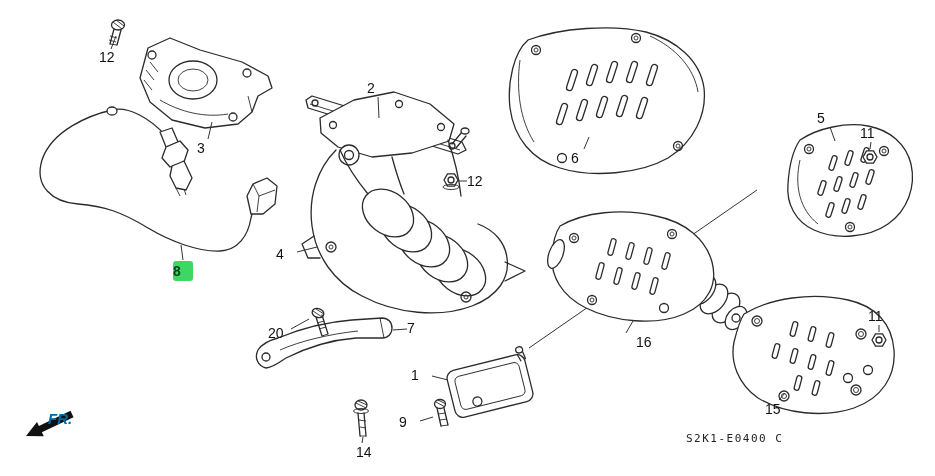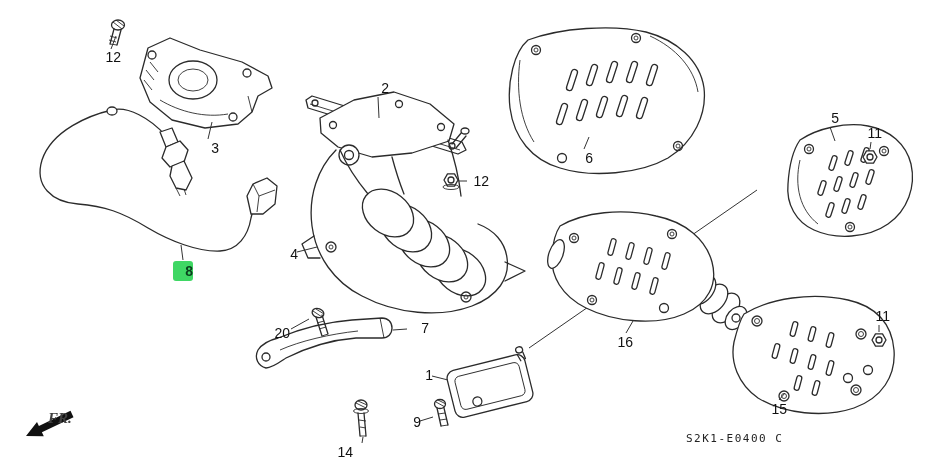--- a/index.html
+++ b/index.html
@@ -8,35 +8,35 @@
     position:relative; width:935px; height:476px; background:#ffffff;
     font-family:"Liberation Sans", sans-serif; overflow:hidden;
   }
   svg .s { stroke:#2b2b2b; stroke-width:1.3; stroke-linecap:round; stroke-linejoin:round; fill:none; }
   svg .f { stroke:#2b2b2b; stroke-width:1.3; stroke-linecap:round; stroke-linejoin:round; fill:#ffffff; }
   svg .thin { stroke:#2b2b2b; stroke-width:0.9; fill:none; }
   svg .ld { stroke:#333; stroke-width:1; fill:none; }
   svg .solid { fill:#111; stroke:none; }
   .callout {
     position:absolute; width:22px; height:18px; line-height:18px;
-    text-align:right; font-size:14px; color:#111; cursor:pointer;
+    text-align:left; font-size:14px; color:#111; cursor:pointer;
   }
   .callout.highlight {
     width:20px; height:20px; line-height:20px; border-radius:3px;
     font-weight:bold; color:#093d1c;
   }
   .diagram-code {
     position:absolute; left:686px; top:432px;
     font-family:"DejaVu Sans Mono", monospace; font-size:11px;
     letter-spacing:1.5px; color:#222;
   }
   .fr-text {
     position:absolute; left:48px; top:410px;
-    font-family:Liberation Serif, serif; font-style:italic; font-weight:bold;
-    font-size:15px; color:#404040;
+    font-family:Liberation Sans, sans-serif; font-style:italic; font-weight:bold;
+    font-size:15px; color:#0369a1;
   }
 </style>
 </head>
 <body>
 
 <div class="stage">
 
   <svg width="935" height="476" viewBox="0 0 935 476">
 
     <g>
@@ -283,22 +283,22 @@
   <div class="callout" style="left:467px;top:172px">12</div>
   <div class="callout highlight" style="left: 173px; top: 261px; background-color: rgb(63, 215, 100);">8</div>
   <div class="callout" style="left:276px;top:245px">4</div>
   <div class="callout" style="left:571px;top:149px">6</div>
   <div class="callout" style="left:817px;top:109px">5</div>
   <div class="callout" style="left:860px;top:124px">11</div>
   <div class="callout" style="left:268px;top:324px">20</div>
   <div class="callout" style="left:407px;top:319px">7</div>
   <div class="callout" style="left:411px;top:366px">1</div>
   <div class="callout" style="left:399px;top:413px">9</div>
-  <div class="callout" style="left:331px;top:443px">14</div>
-  <div class="callout" style="left:611px;top:333px">16</div>
+  <div class="callout" style="left:356px;top:443px">14</div>
+  <div class="callout" style="left:636px;top:333px">16</div>
   <div class="callout" style="left:765px;top:400px">15</div>
   <div class="callout" style="left:868px;top:307px">11</div>
 
   
   <div class="fr-text">FR.</div>
 
   
   <div class="diagram-code">S2K1-E0400 C</div>
 
 </div>

